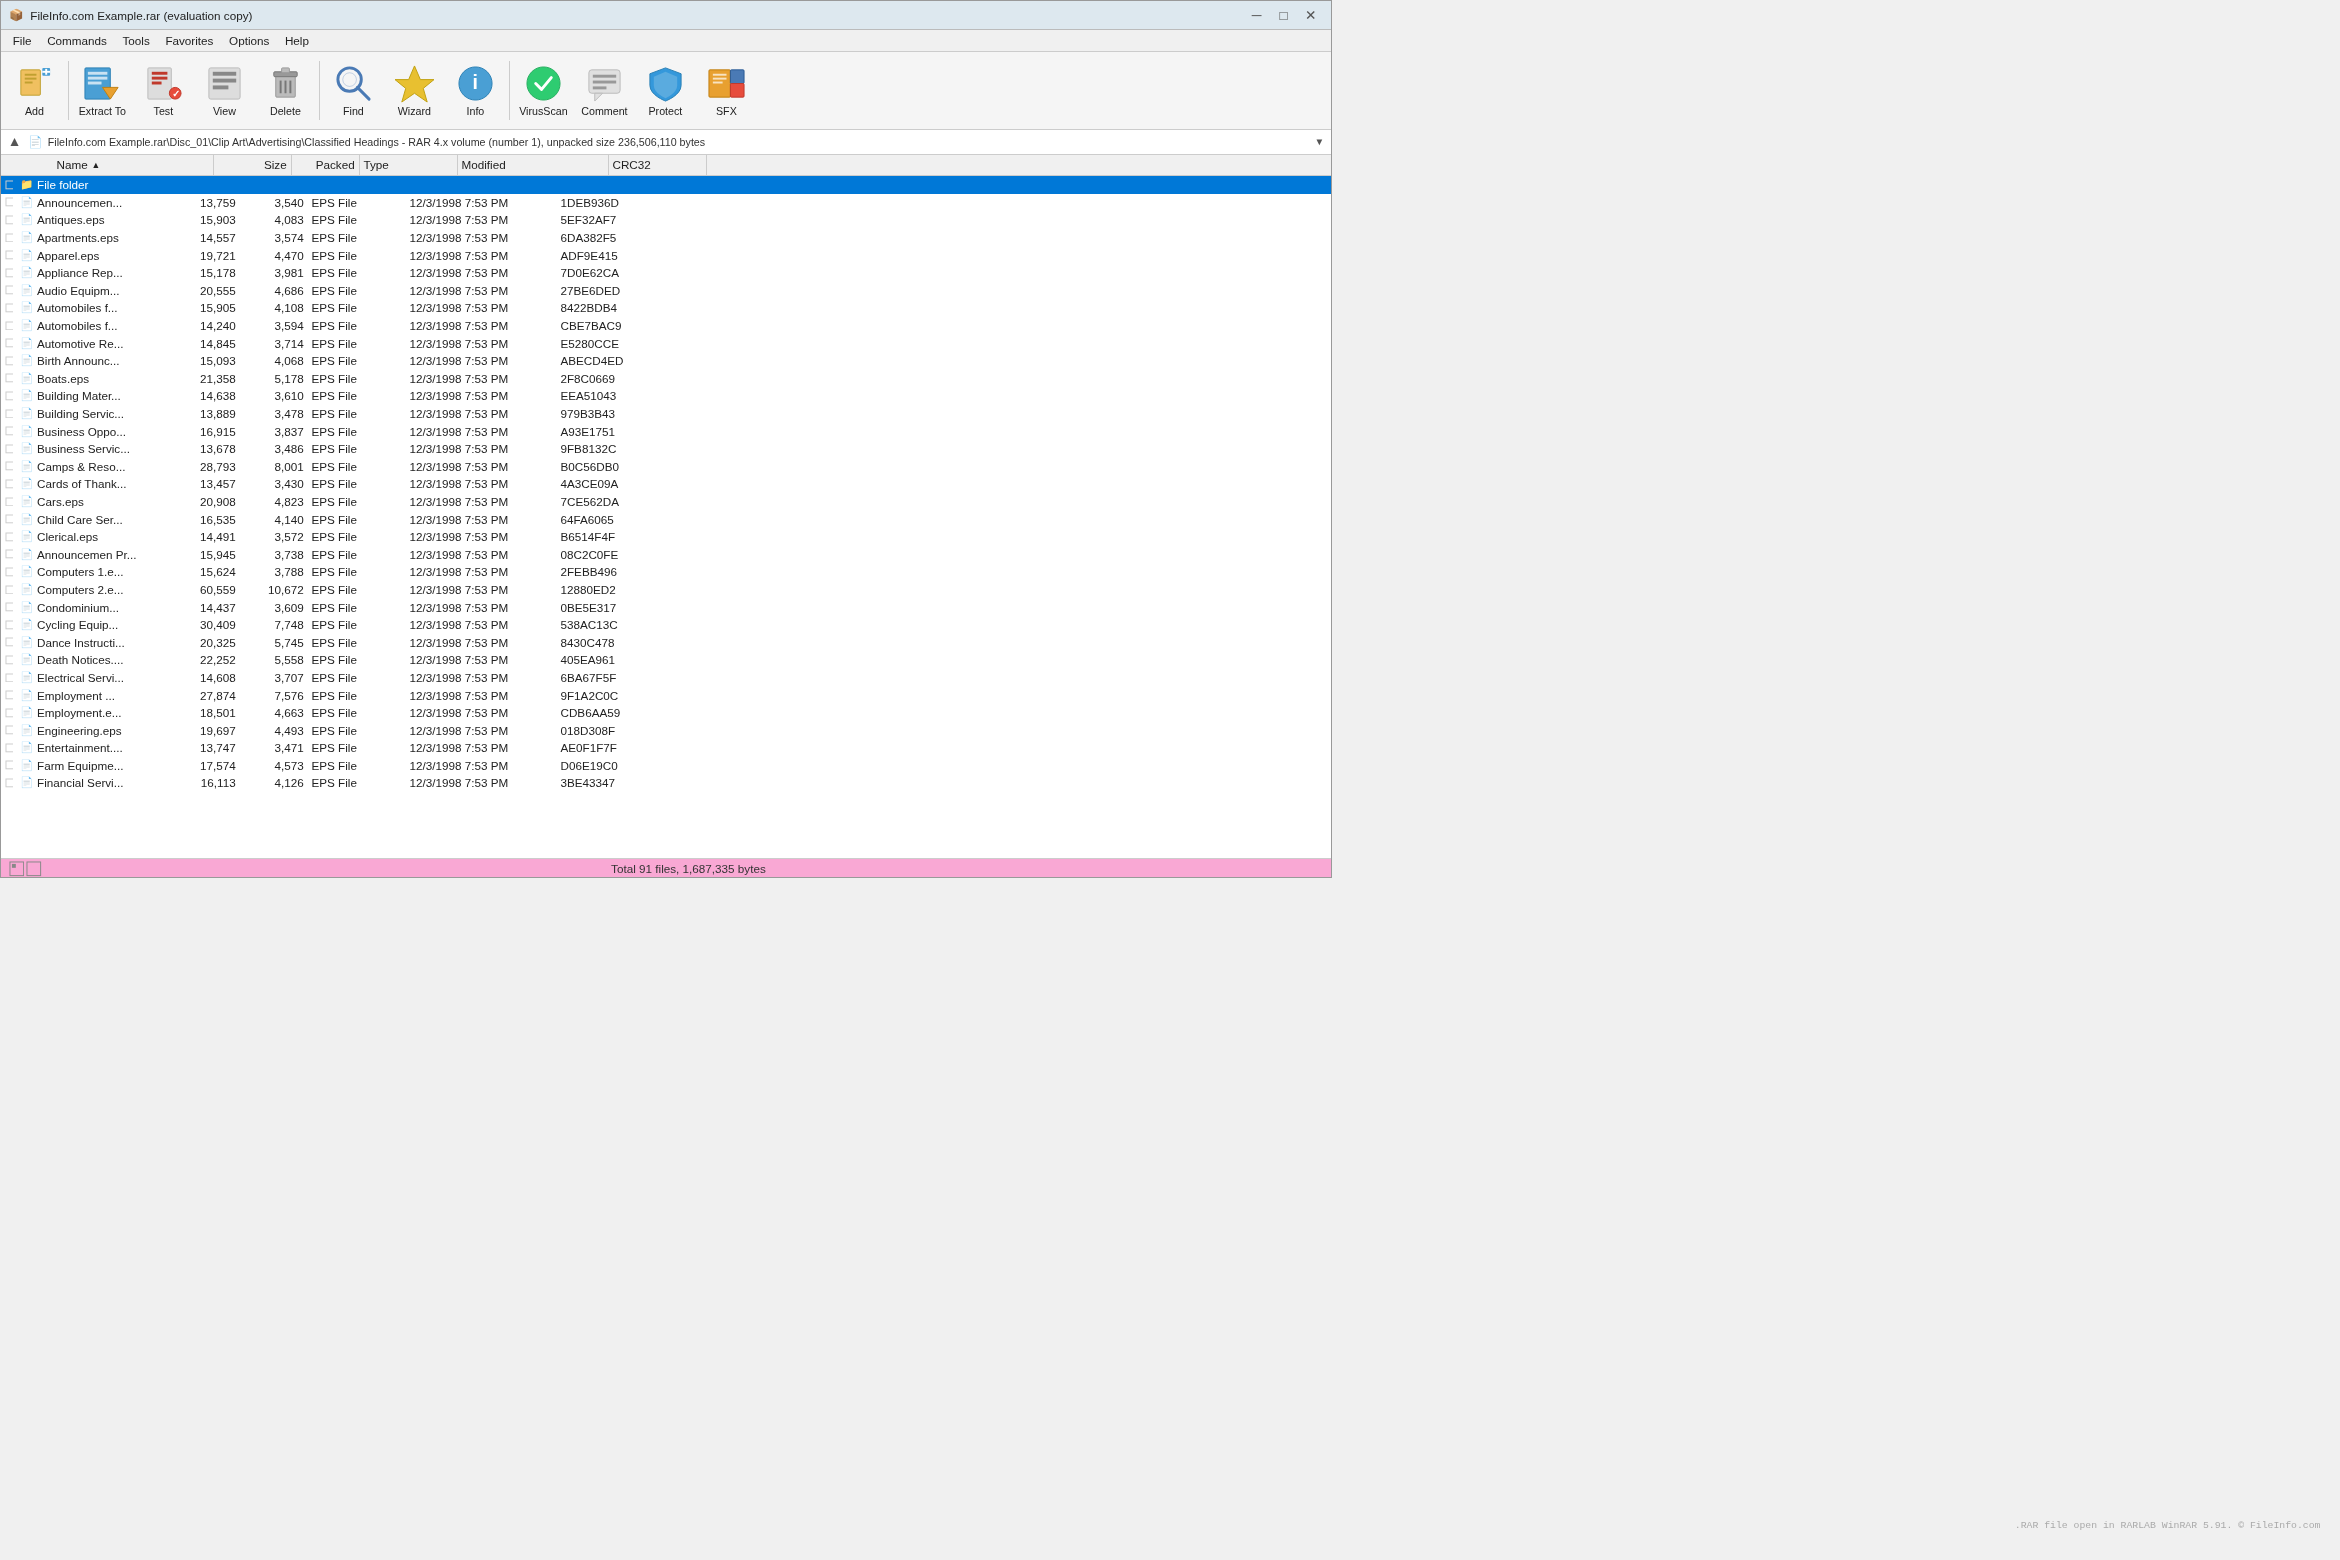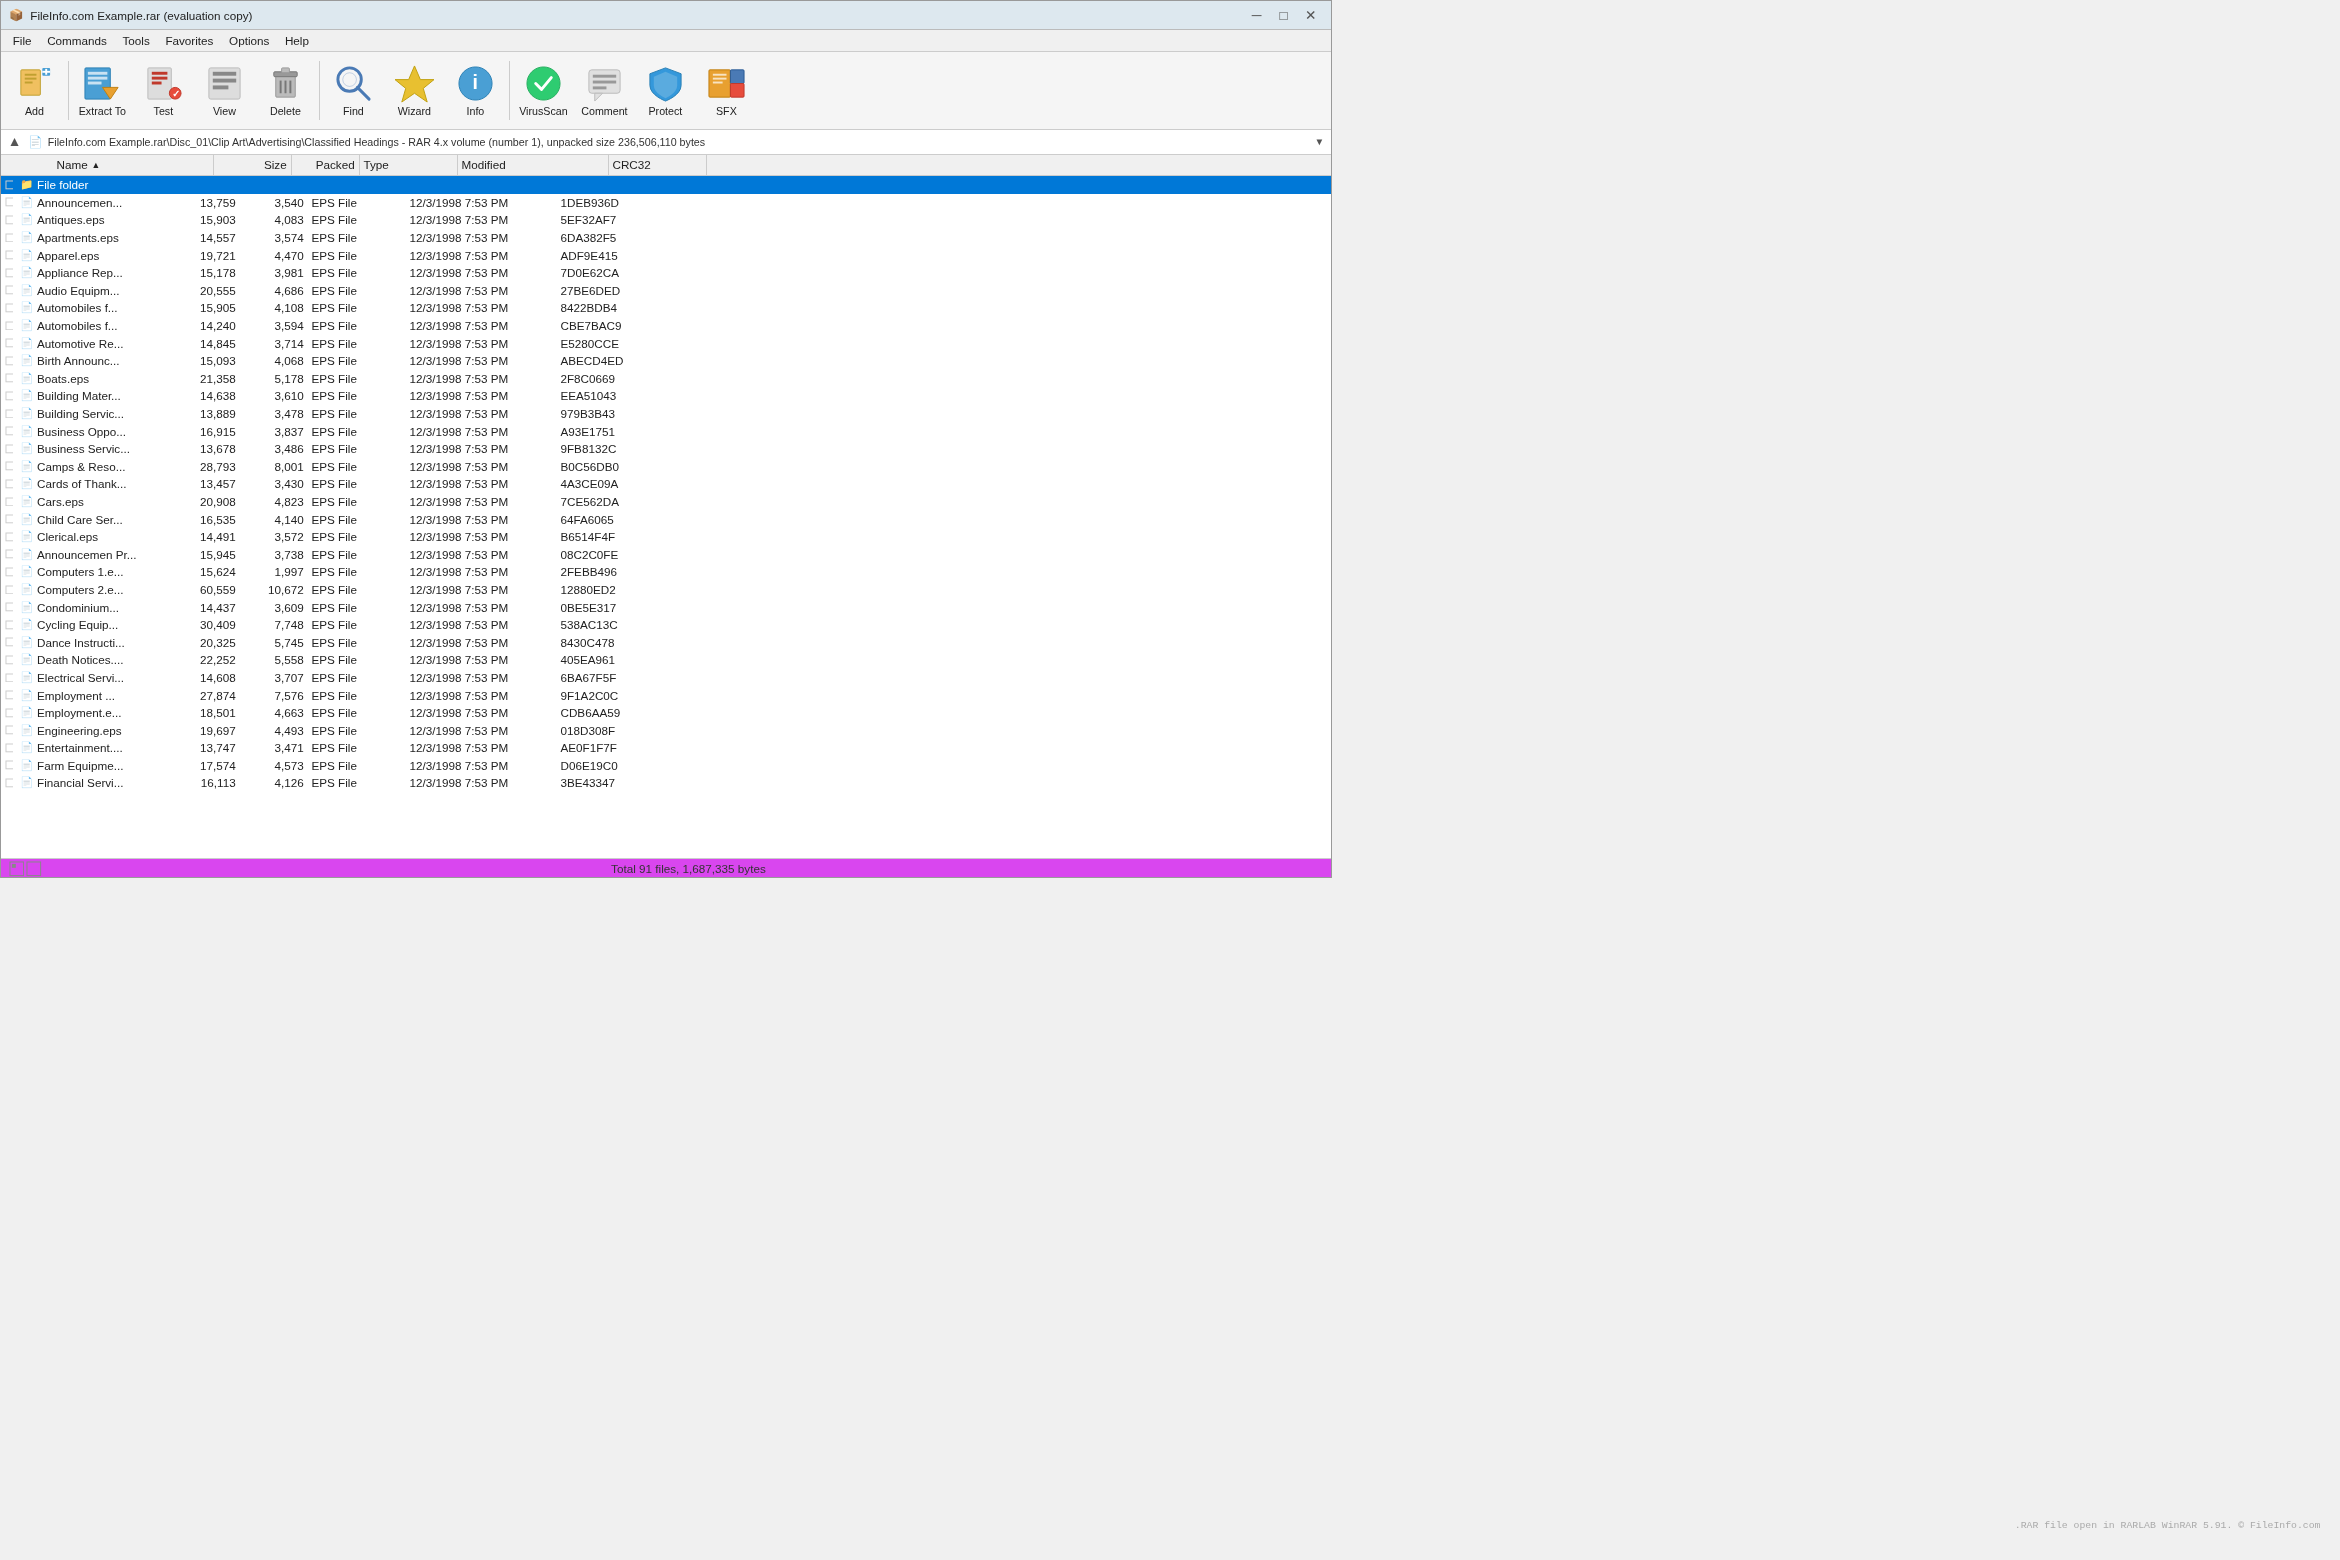--- a/index.html
+++ b/index.html
@@ -240,21 +240,21 @@
       flex-shrink: 0;
       display: inline-flex;
       align-items: center;
       justify-content: center;
       font-size: 10.7px;
     }
 
     
     #status-bar {
       height: 21.5px;
-      background: #d946ef;
+      background: #f9a8d4;
       border-top: 1px solid #ccc;
       display: flex;
       align-items: center;
       padding: 0 7.8px;
       gap: 3.9px;
     }
     #status-icons {
       display: flex;
       gap: 2px;
       margin-right: 7.8px;
@@ -826,21 +826,21 @@
         <div class="cell cell-checkbox">
           <svg width="9.8" height="9.8" viewBox="0 0 8 10">
             <rect x="1" y="1" width="8" height="8" fill="none" stroke="#ccc" stroke-width="1"></rect>
           </svg>
         </div>
         <div class="cell cell-name">
           <span class="file-icon" style="color:#c0a030;">📄</span>
           <span>Computers 1.e...</span>
         </div>
         <div class="cell cell-size">15,624</div>
-        <div class="cell cell-packed">1,997</div>
+        <div class="cell cell-packed">3,788</div>
         <div class="cell cell-type">EPS File</div>
         <div class="cell cell-modified">12/3/1998 7:53 PM</div>
         <div class="cell cell-crc">2FEBB496</div>
       </div>
       <div class="file-row" style="width: 100%;">
         <div class="cell cell-checkbox">
           <svg width="9.8" height="9.8" viewBox="0 0 8 10">
             <rect x="1" y="1" width="8" height="8" fill="none" stroke="#ccc" stroke-width="1"></rect>
           </svg>
         </div>

